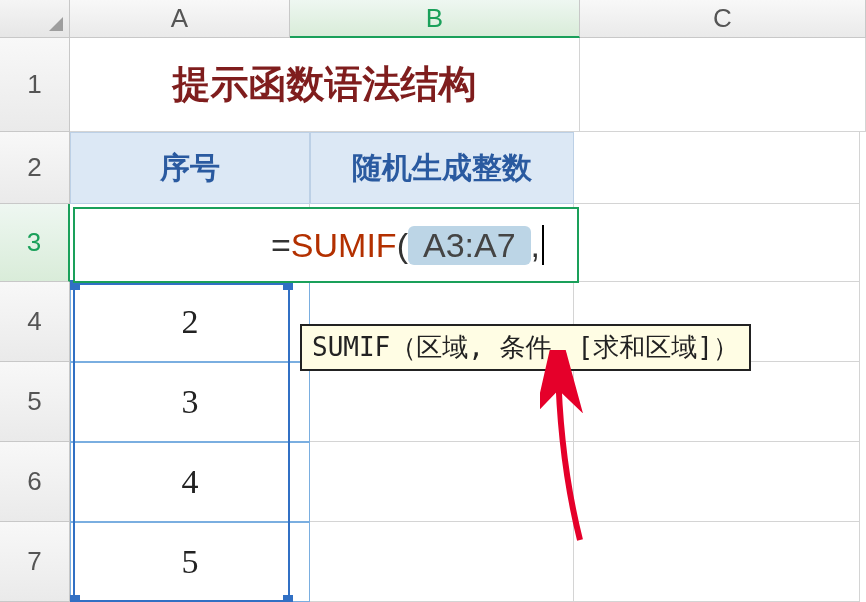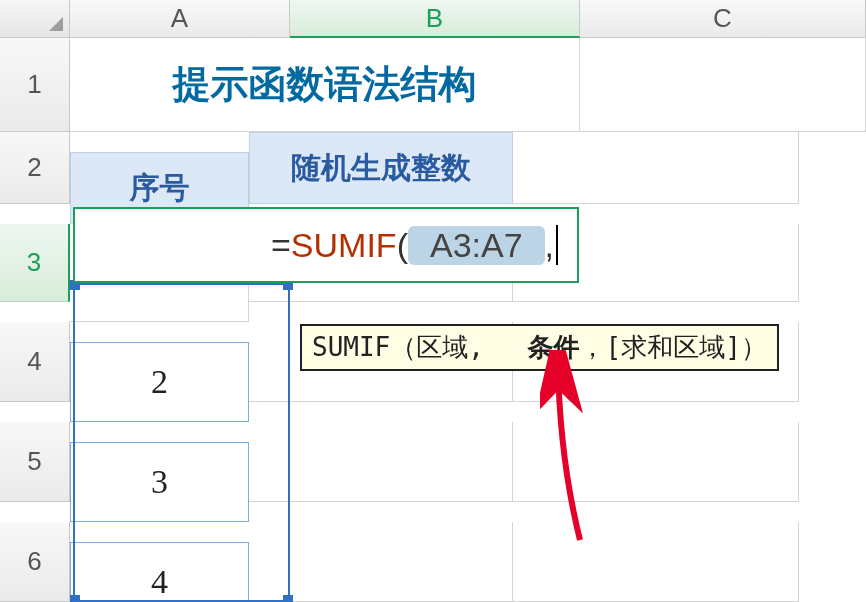--- a/index.html
+++ b/index.html
@@ -13,33 +13,33 @@
   .col-h { height: 38px; display:flex; align-items:center; justify-content:center; font-size: 26px; color:#555; background: linear-gradient(#f8f8f8,#eaeaea); border-right:1px solid #c8c8c8; border-bottom:1px solid #c8c8c8; }
   .col-h.active { color:#1aa05a; background: linear-gradient(#eef7f1,#d9ecd9); border-bottom:2px solid #1aa05a; }
   .col-A { width: 220px; }
   .col-B { width: 290px; }
   .col-C { width: 286px; }
 
   .body-row { display:flex; }
   .row-h { width:70px; display:flex; align-items:center; justify-content:center; font-size:26px; color:#555; background: linear-gradient(#f8f8f8,#eaeaea); border-right:1px solid #c8c8c8; border-bottom:1px solid #c8c8c8; }
   .row-h.active { color:#1aa05a; background: linear-gradient(#eef7f1,#d9ecd9); border-right:2px solid #1aa05a; }
   .cell { border-right:1px solid #d4d4d4; border-bottom:1px solid #d4d4d4; display:flex; align-items:center; justify-content:center; font-size:30px; background:#fff; position:relative; }
-  .cA { width:179px;margin-top:20px; }
+  .cA { width:240px; }
   .cB { width:264px; }
   .cC { width:286px; }
 
   .r1 { height: 94px; }
   .r2 { height: 72px; }
   .r3 { height: 78px; }
   .r4 { height: 80px; }
   .r5 { height: 80px; }
   .r6 { height: 80px; }
   .r7 { height: 80px; }
 
-  .merged-title { width: 510px; font-size: 38px; font-weight: 700; color:#0369a1; font-family:"Microsoft YaHei","SimHei",sans-serif; }
+  .merged-title { width: 510px; font-size: 38px; font-weight: 700; color:#7f1d1d; font-family:"Microsoft YaHei","SimHei",sans-serif; }
 
   .th-blue { background:#dce8f5; color:#2a5aa0; font-weight:700; font-size:30px; border:1px solid #bcd0e6; font-family:"KaiTi","STKaiti","Microsoft YaHei",serif; }
 
   .data-cell { font-size:34px; color:#222; border:1px solid #7aaee0; background:#fff; font-family:"Times New Roman",serif; }
 
   
   .formula-edit {
     position:absolute;
     left: 73px;
     top: 207px;
@@ -49,39 +49,39 @@
     background:#fff;
     display:flex;
     align-items:center;
     padding-left: 196px;
     font-size:34px;
     color:#333;
     font-family: Arial, sans-serif;
     z-index: 5;
   }
   .fn-name { color:#b33000; }
-  .arg1 { color:#444; background:#bcd5e6; border-radius:6px; padding:0 22px; }
+  .arg1 { color:#444; background:#bcd5e6; border-radius:6px; padding:0 15px; }
   .caret { display:inline-block; width:2px; height:40px; background:#000; margin-left:2px; animation: blink 1s steps(1) infinite; vertical-align:middle; }
   @keyframes blink { 50% { opacity:0; } }
 
   
   .tooltip {
     position:absolute;
     left: 300px;
     top: 324px;
     background:#fffde4;
     border:2px solid #222;
     padding: 4px 10px;
     font-size:26px;
     font-family:"SimSun","NSimSun",monospace;
     color:#222;
     z-index:6;
     white-space:nowrap;
   }
-  .tooltip .bold-arg { font-weight:700; font-family:"SimHei","Microsoft YaHei",sans-serif;margin-left:28px; }
+  .tooltip .bold-arg { font-weight:400; font-family:"SimHei","Microsoft YaHei",sans-serif; }
 
   
   .range-marquee {
     position:absolute;
     left: 73px;
     top: 283px;
     width: 217px;
     height: 319px;
     border: 2px solid #3170c4;
     z-index:4;

